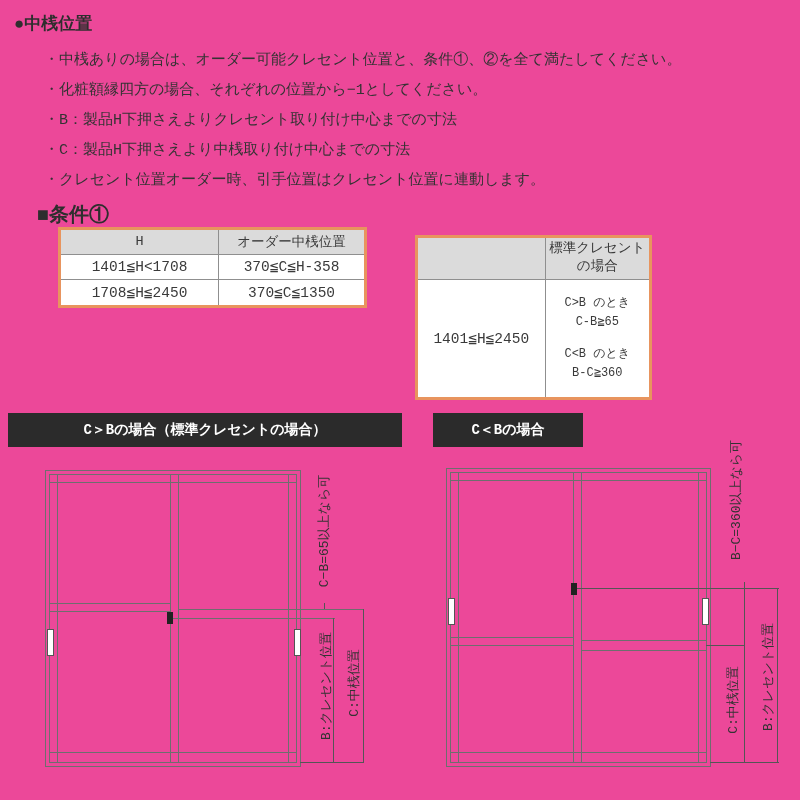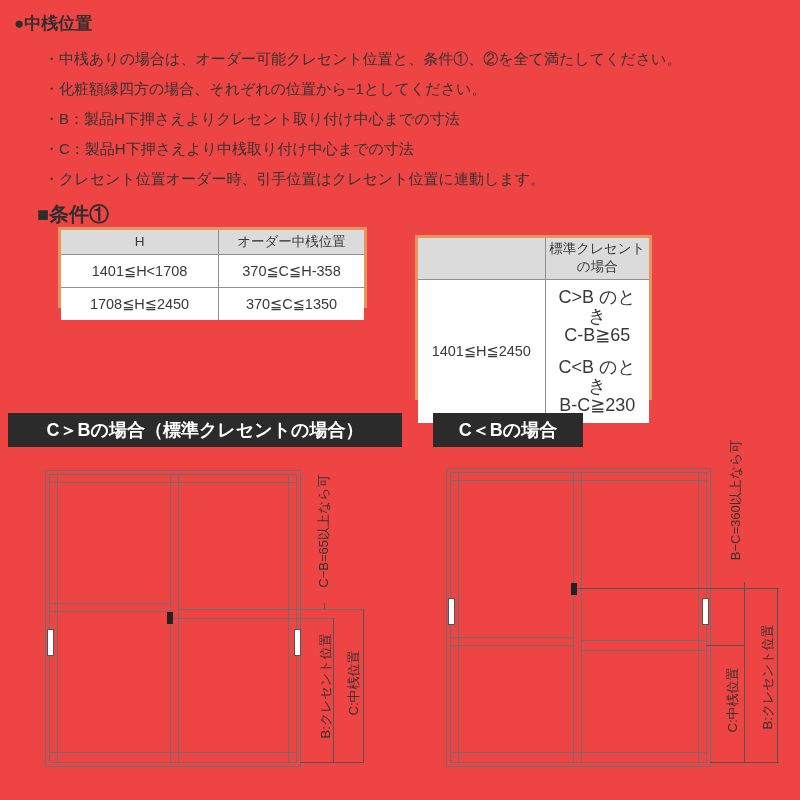--- a/index.html
+++ b/index.html
@@ -1,18 +1,18 @@
 <!DOCTYPE html>
 <html><head>
 <meta charset="utf-8">
 <style>
   html,body{margin:0;padding:0;background:#ffffff;}
   .page{
-    position:relative;width:800px;height:800px;background:#ef4444;overflow:hidden;
-    font-family:Liberation Sans, sans-serif;color:#333333;
+    position:relative;width:800px;height:800px;background:#ec4899;overflow:hidden;
+    font-family:Liberation Mono, monospace;color:#333333;
   }
   .title{
     position:absolute;left:14px;top:12px;margin:0;
     font-size:17px;font-weight:bold;color:#2e2e2e;white-space:nowrap;
   }
   .note{
     position:absolute;left:44px;font-size:15px;color:#333;white-space:nowrap;
   }
   .sechead{
     position:absolute;font-size:20px;font-weight:bold;color:#2e2e2e;white-space:nowrap;
@@ -22,33 +22,33 @@
   }
   table.spec{
     width:100%;height:100%;border-collapse:collapse;table-layout:fixed;
     color:#3a3a3a;
   }
   .spec th{
     background:#DBDBDB;font-weight:normal;font-size:13.5px;text-align:center;
     border:1px solid #8f8f8f;padding:2px;
   }
   .spec td{
-    font-size:14.5px;text-align:center;border:1px solid #8f8f8f;padding:8px;
+    font-size:14.5px;text-align:center;border:1px solid #8f8f8f;padding:2px;
     background:#fff;vertical-align:middle;
   }
   .spec th:first-child,.spec td:first-child{border-left:none;}
   .spec th:last-child,.spec td:last-child{border-right:none;}
   .spec tr:first-child th{border-top:none;}
   .spec tr:last-child td{border-bottom:none;}
   .hdr2{line-height:1.35;}
-  .case{font-size:18px;line-height:19px;}
+  .case{font-size:12px;line-height:19px;}
   .case + .case{margin-top:13px;}
   .banner{
     position:absolute;top:413px;height:34px;background:#2B2B2B;color:#ffffff;
-    font-size:18px;font-weight:bold;display:flex;align-items:center;justify-content:center;
+    font-size:14px;font-weight:bold;display:flex;align-items:center;justify-content:center;
     white-space:nowrap;box-sizing:border-box;padding:0 8px;
   }
   .diag-svg{position:absolute;left:0;top:410px;}
   .vlabel{
     position:absolute;font-size:13px;color:#333;white-space:nowrap;
     transform:translate(-50%,-50%) rotate(-90deg);transform-origin:center center;
   }
 </style>
 </head>
 <body>
@@ -105,21 +105,21 @@
       </tr>
       <tr>
         <td>1401≦H≦2450</td>
         <td>
           <div class="case">
             <div>C&gt;B のとき</div>
             <div>C-B≧65</div>
           </div>
           <div class="case">
             <div>C&lt;B のとき</div>
-            <div>B-C≧230</div>
+            <div>B-C≧360</div>
           </div>
         </td>
       </tr>
     </tbody>
       </table>
   </div>
 
   <div class="banner" style="left:8px;width:394px">C＞Bの場合（標準クレセントの場合）</div>
   <div class="banner" style="left:433px;width:150px">C＜Bの場合</div>
 

